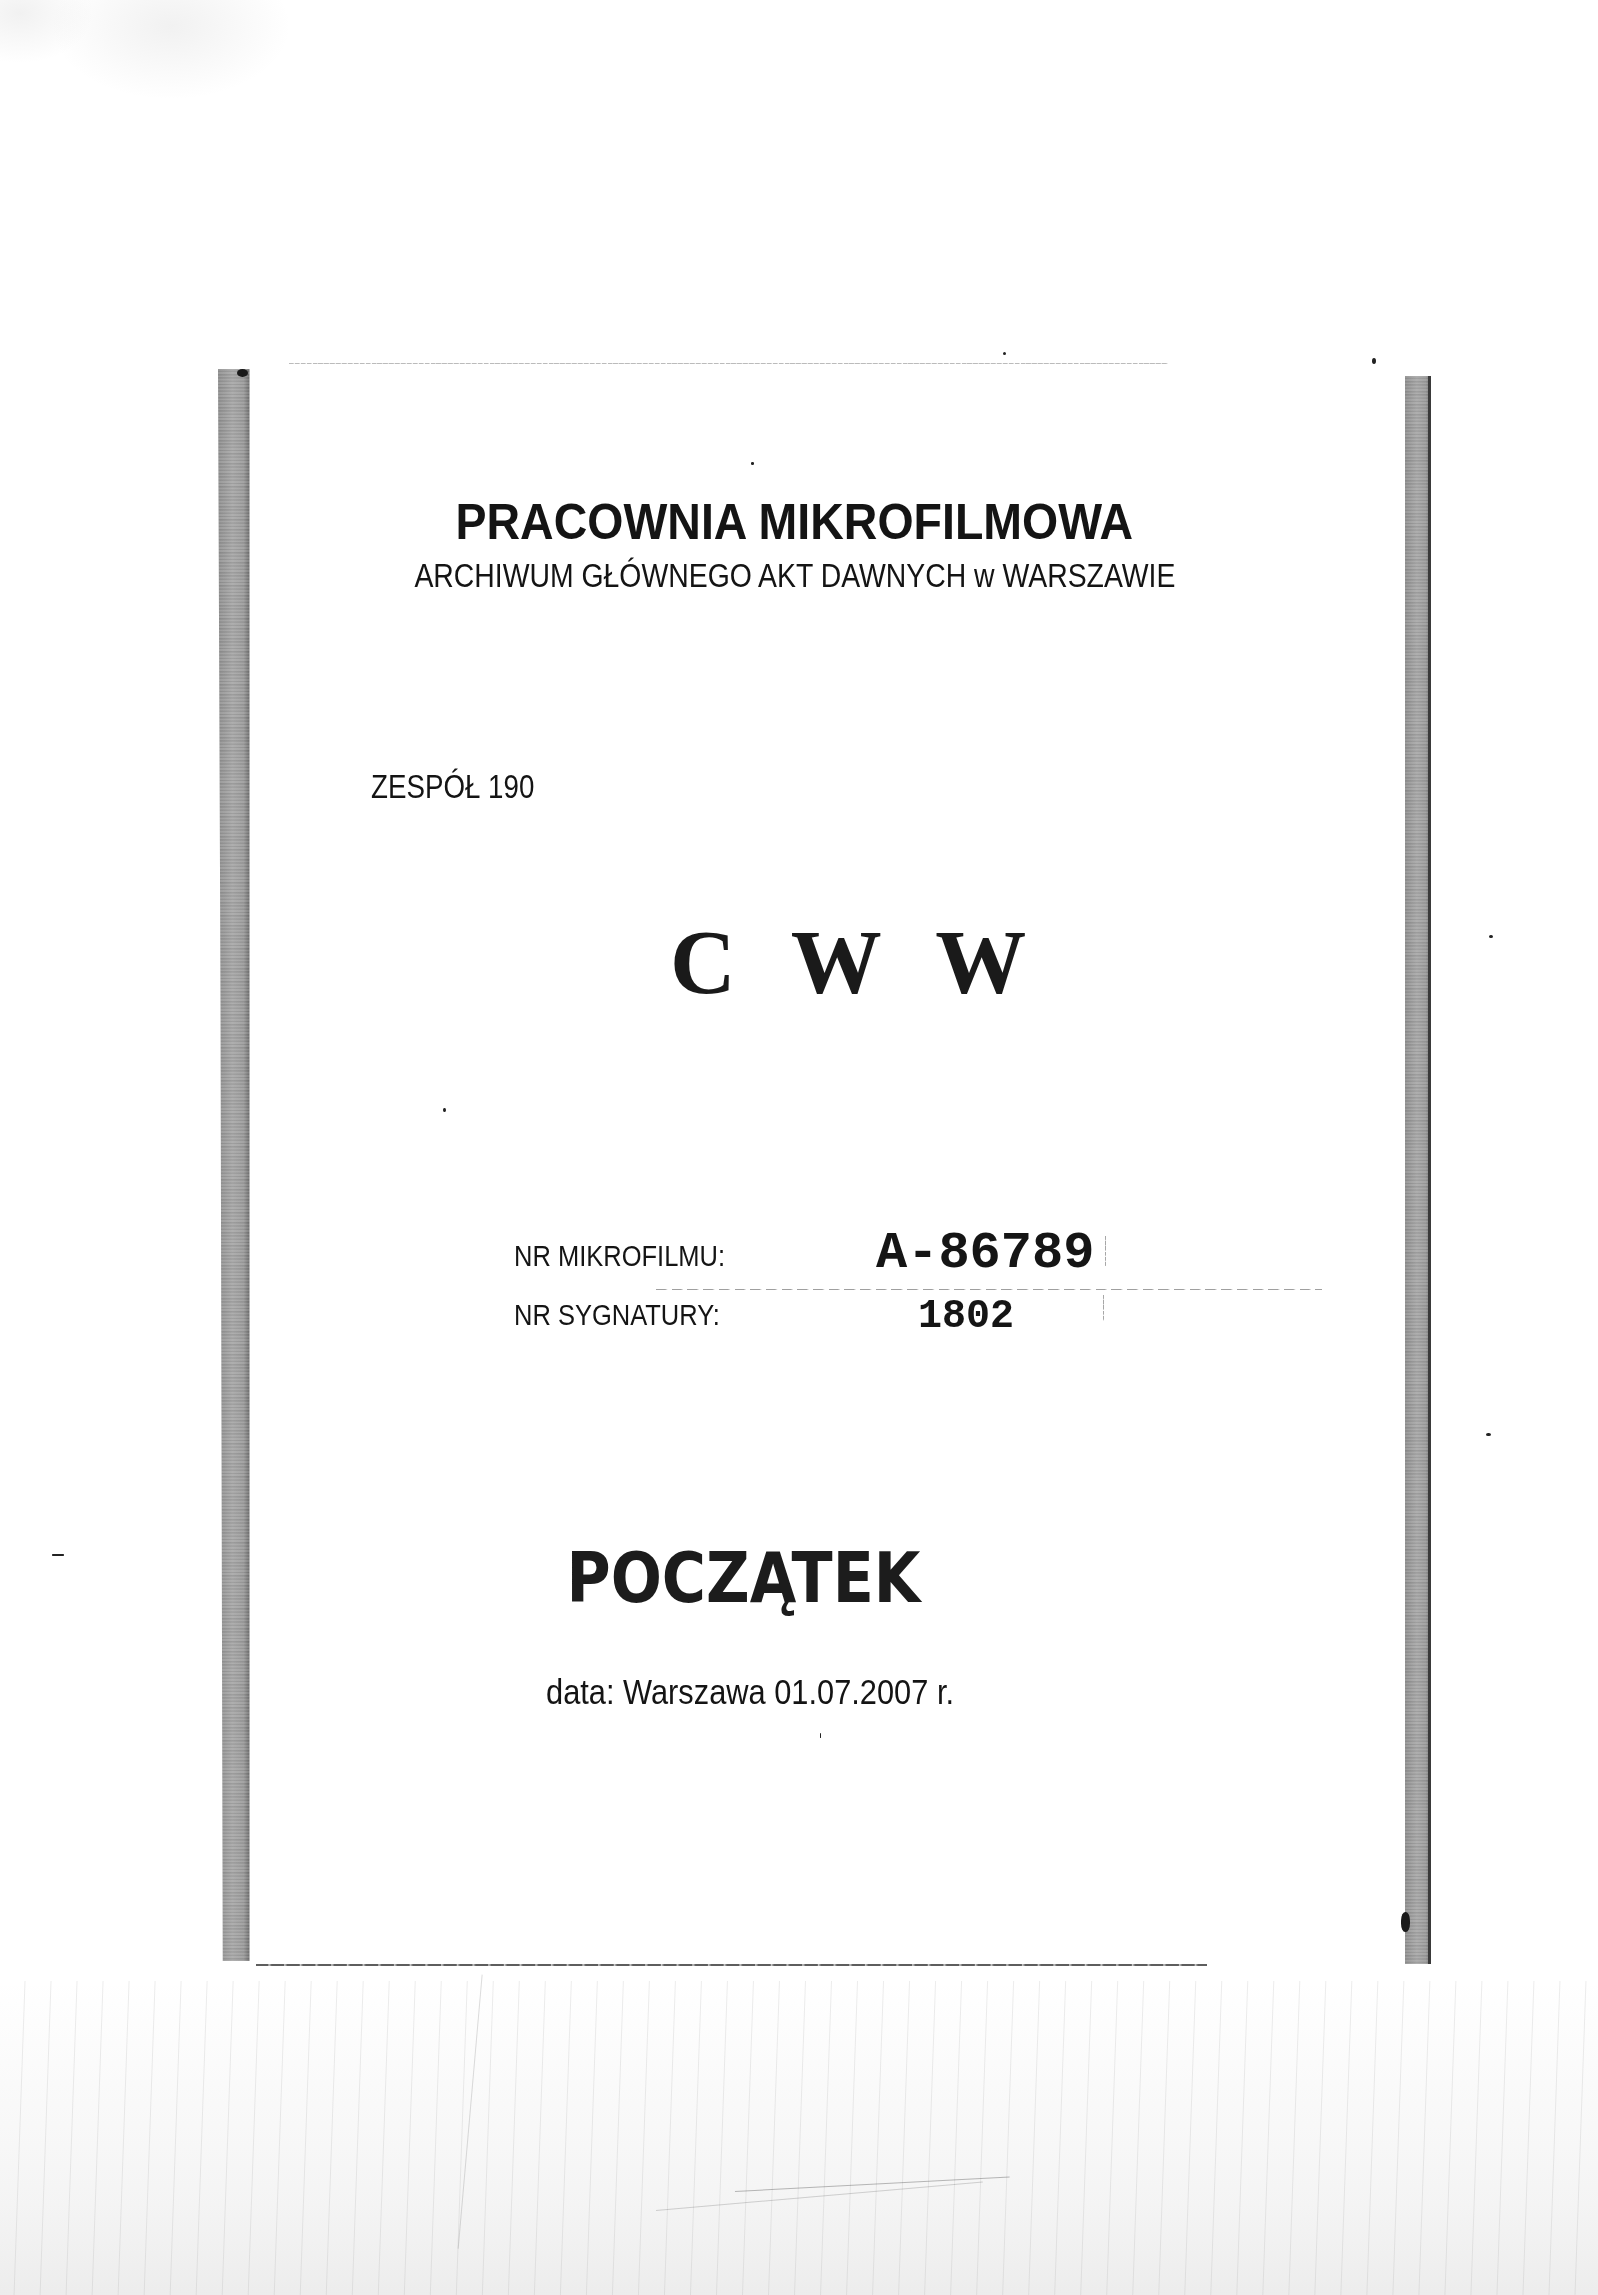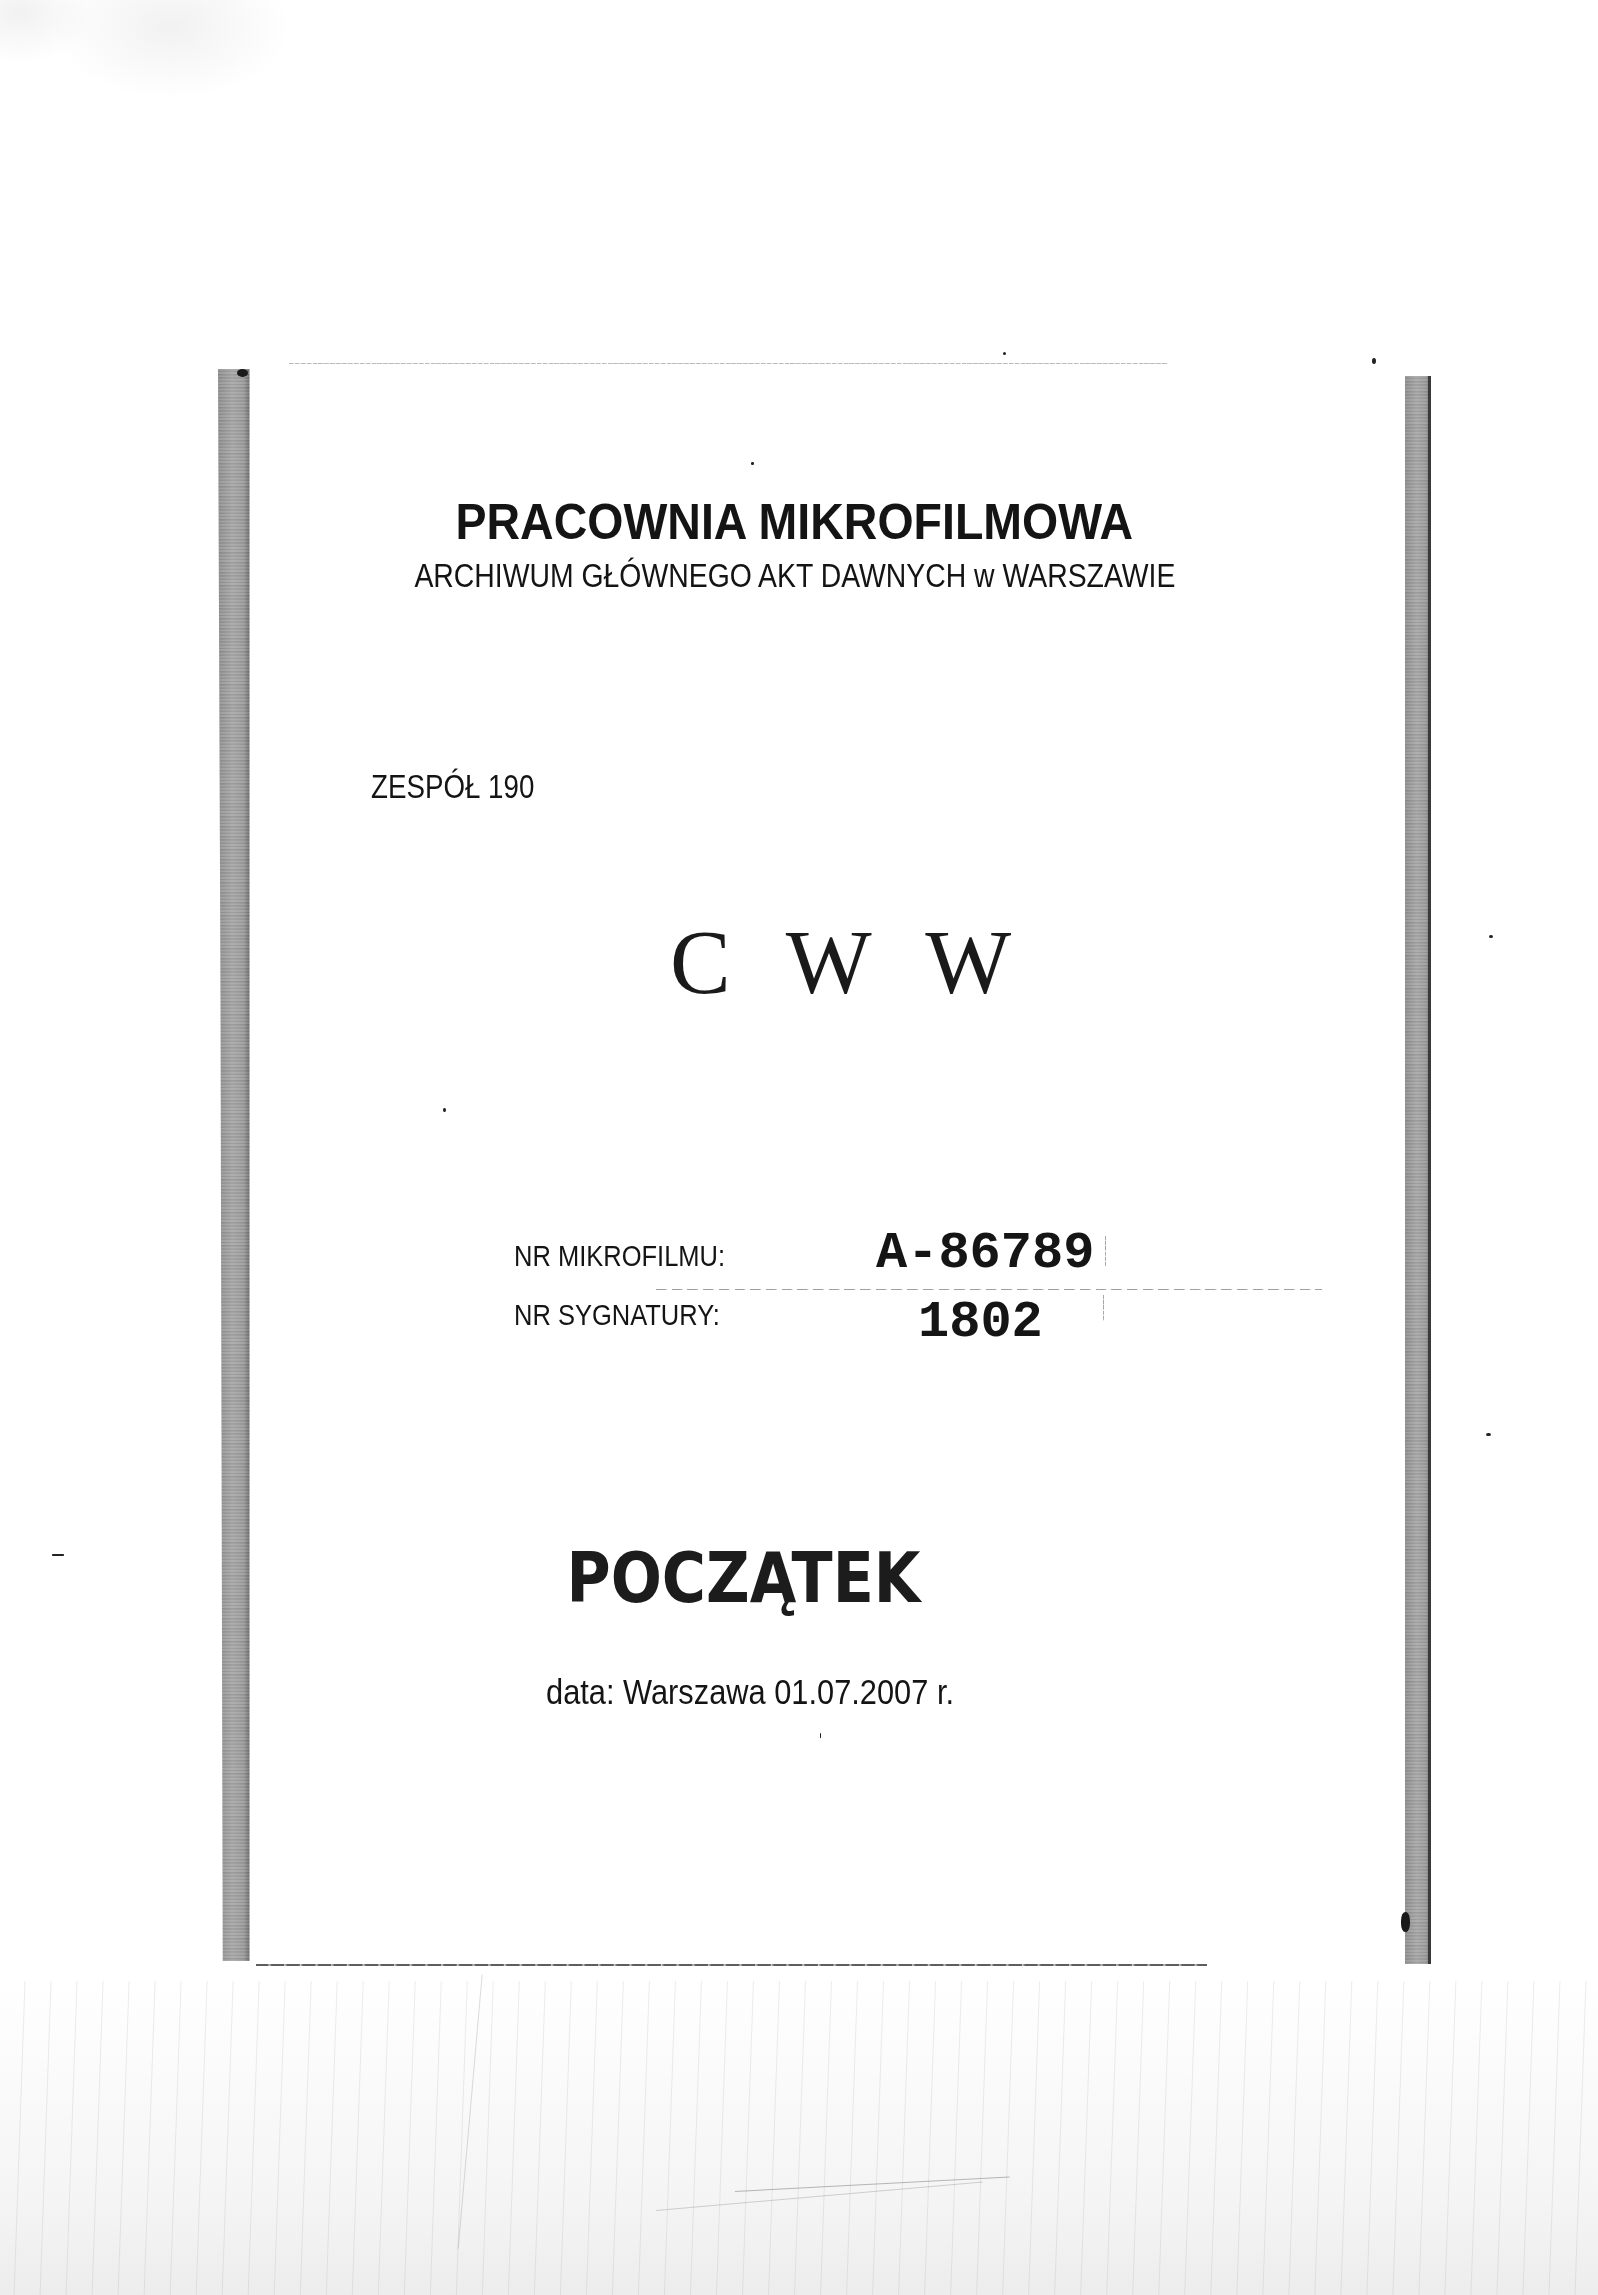--- a/index.html
+++ b/index.html
@@ -115,36 +115,37 @@
     color: #141414;
     transform-origin: left center;
     transform: scaleX(0.84);
   }
   .cww {
     left: 670px; top: 917px;
     font-family: "Liberation Serif", serif;
     font-size: 91px;
     color: #1a1a1a;
     letter-spacing: 17px;
+    font-weight: bold;
   }
   .label {
     font-size: 30px;
     color: #141414;
     transform-origin: left center;
     transform: scaleX(0.85);
   }
   .label.mikro { left: 514px; top: 1241px; }
   .label.sygn  { left: 514px; top: 1300px; }
   .value {
     font-family: Liberation Mono, monospace;
     font-weight: bold;
     color: #151515;
   }
   .value.mikro { left: 876px; top: 1228px; font-size: 52px; }
-  .value.sygn  { left: 918px; top: 1297px; font-size: 52px; }
+  .value.sygn  { left: 918px; top: 1297px; font-size: 40px; }
   .start {
     left: 0; width: 1599px; text-align: center;
     top: 1543px;
     font-family: "DejaVu Sans", sans-serif;
     font-weight: bold;
     font-size: 70px;
     color: #1c1c1c;
     transform: translateX(-56px) scaleX(0.86);
   }
   .date {

